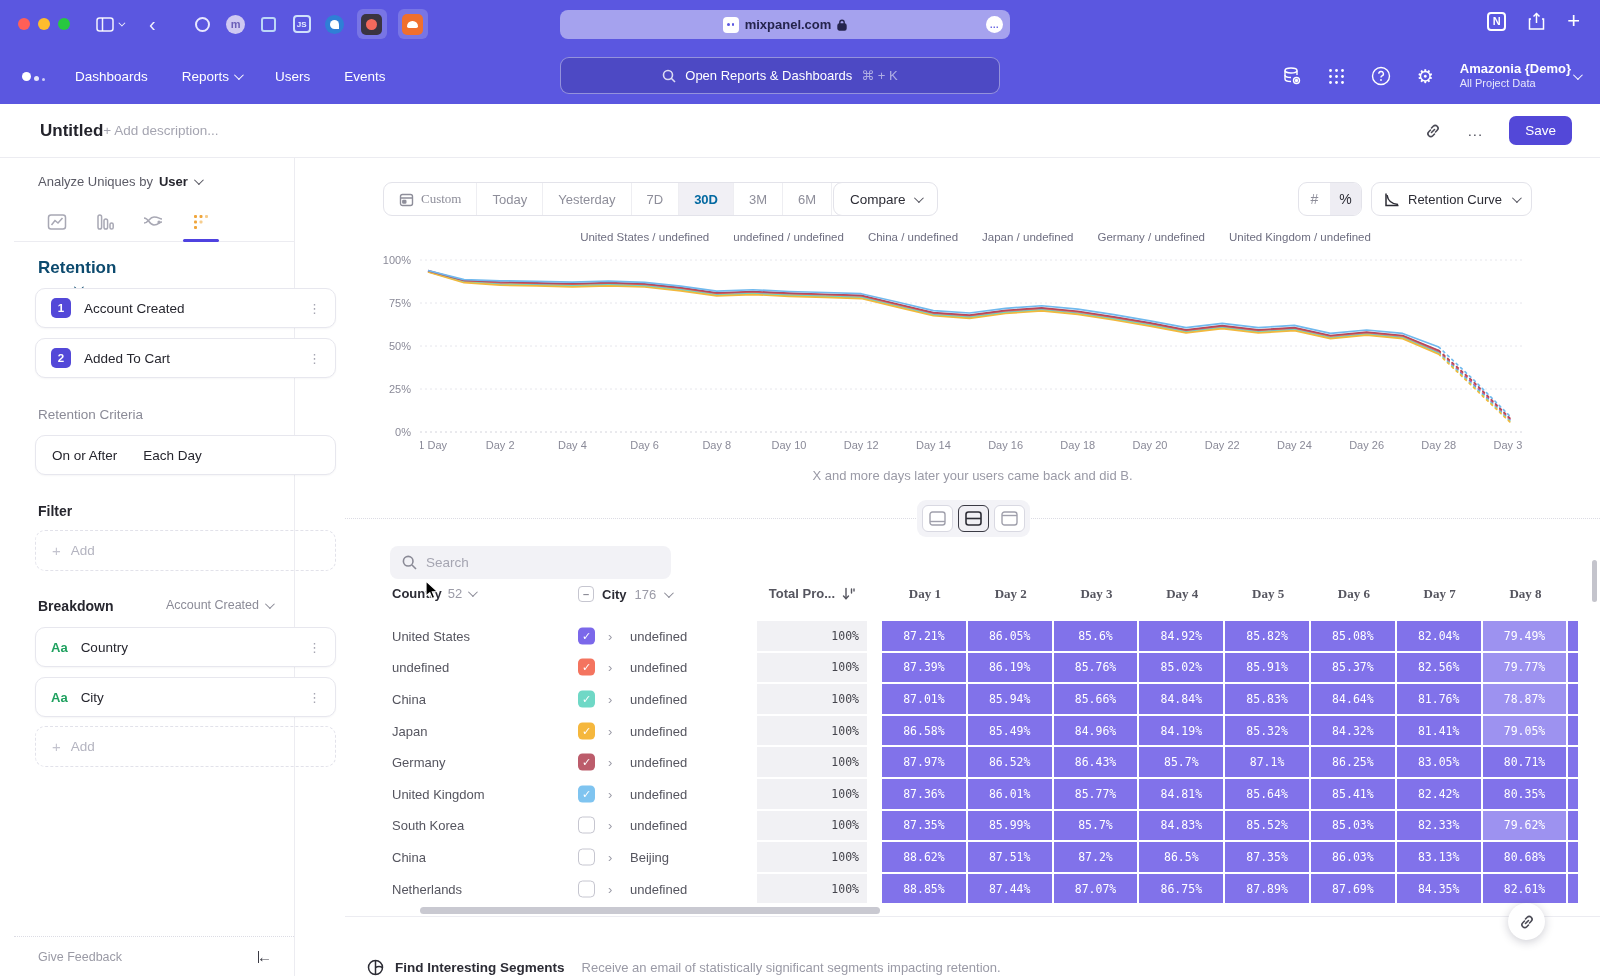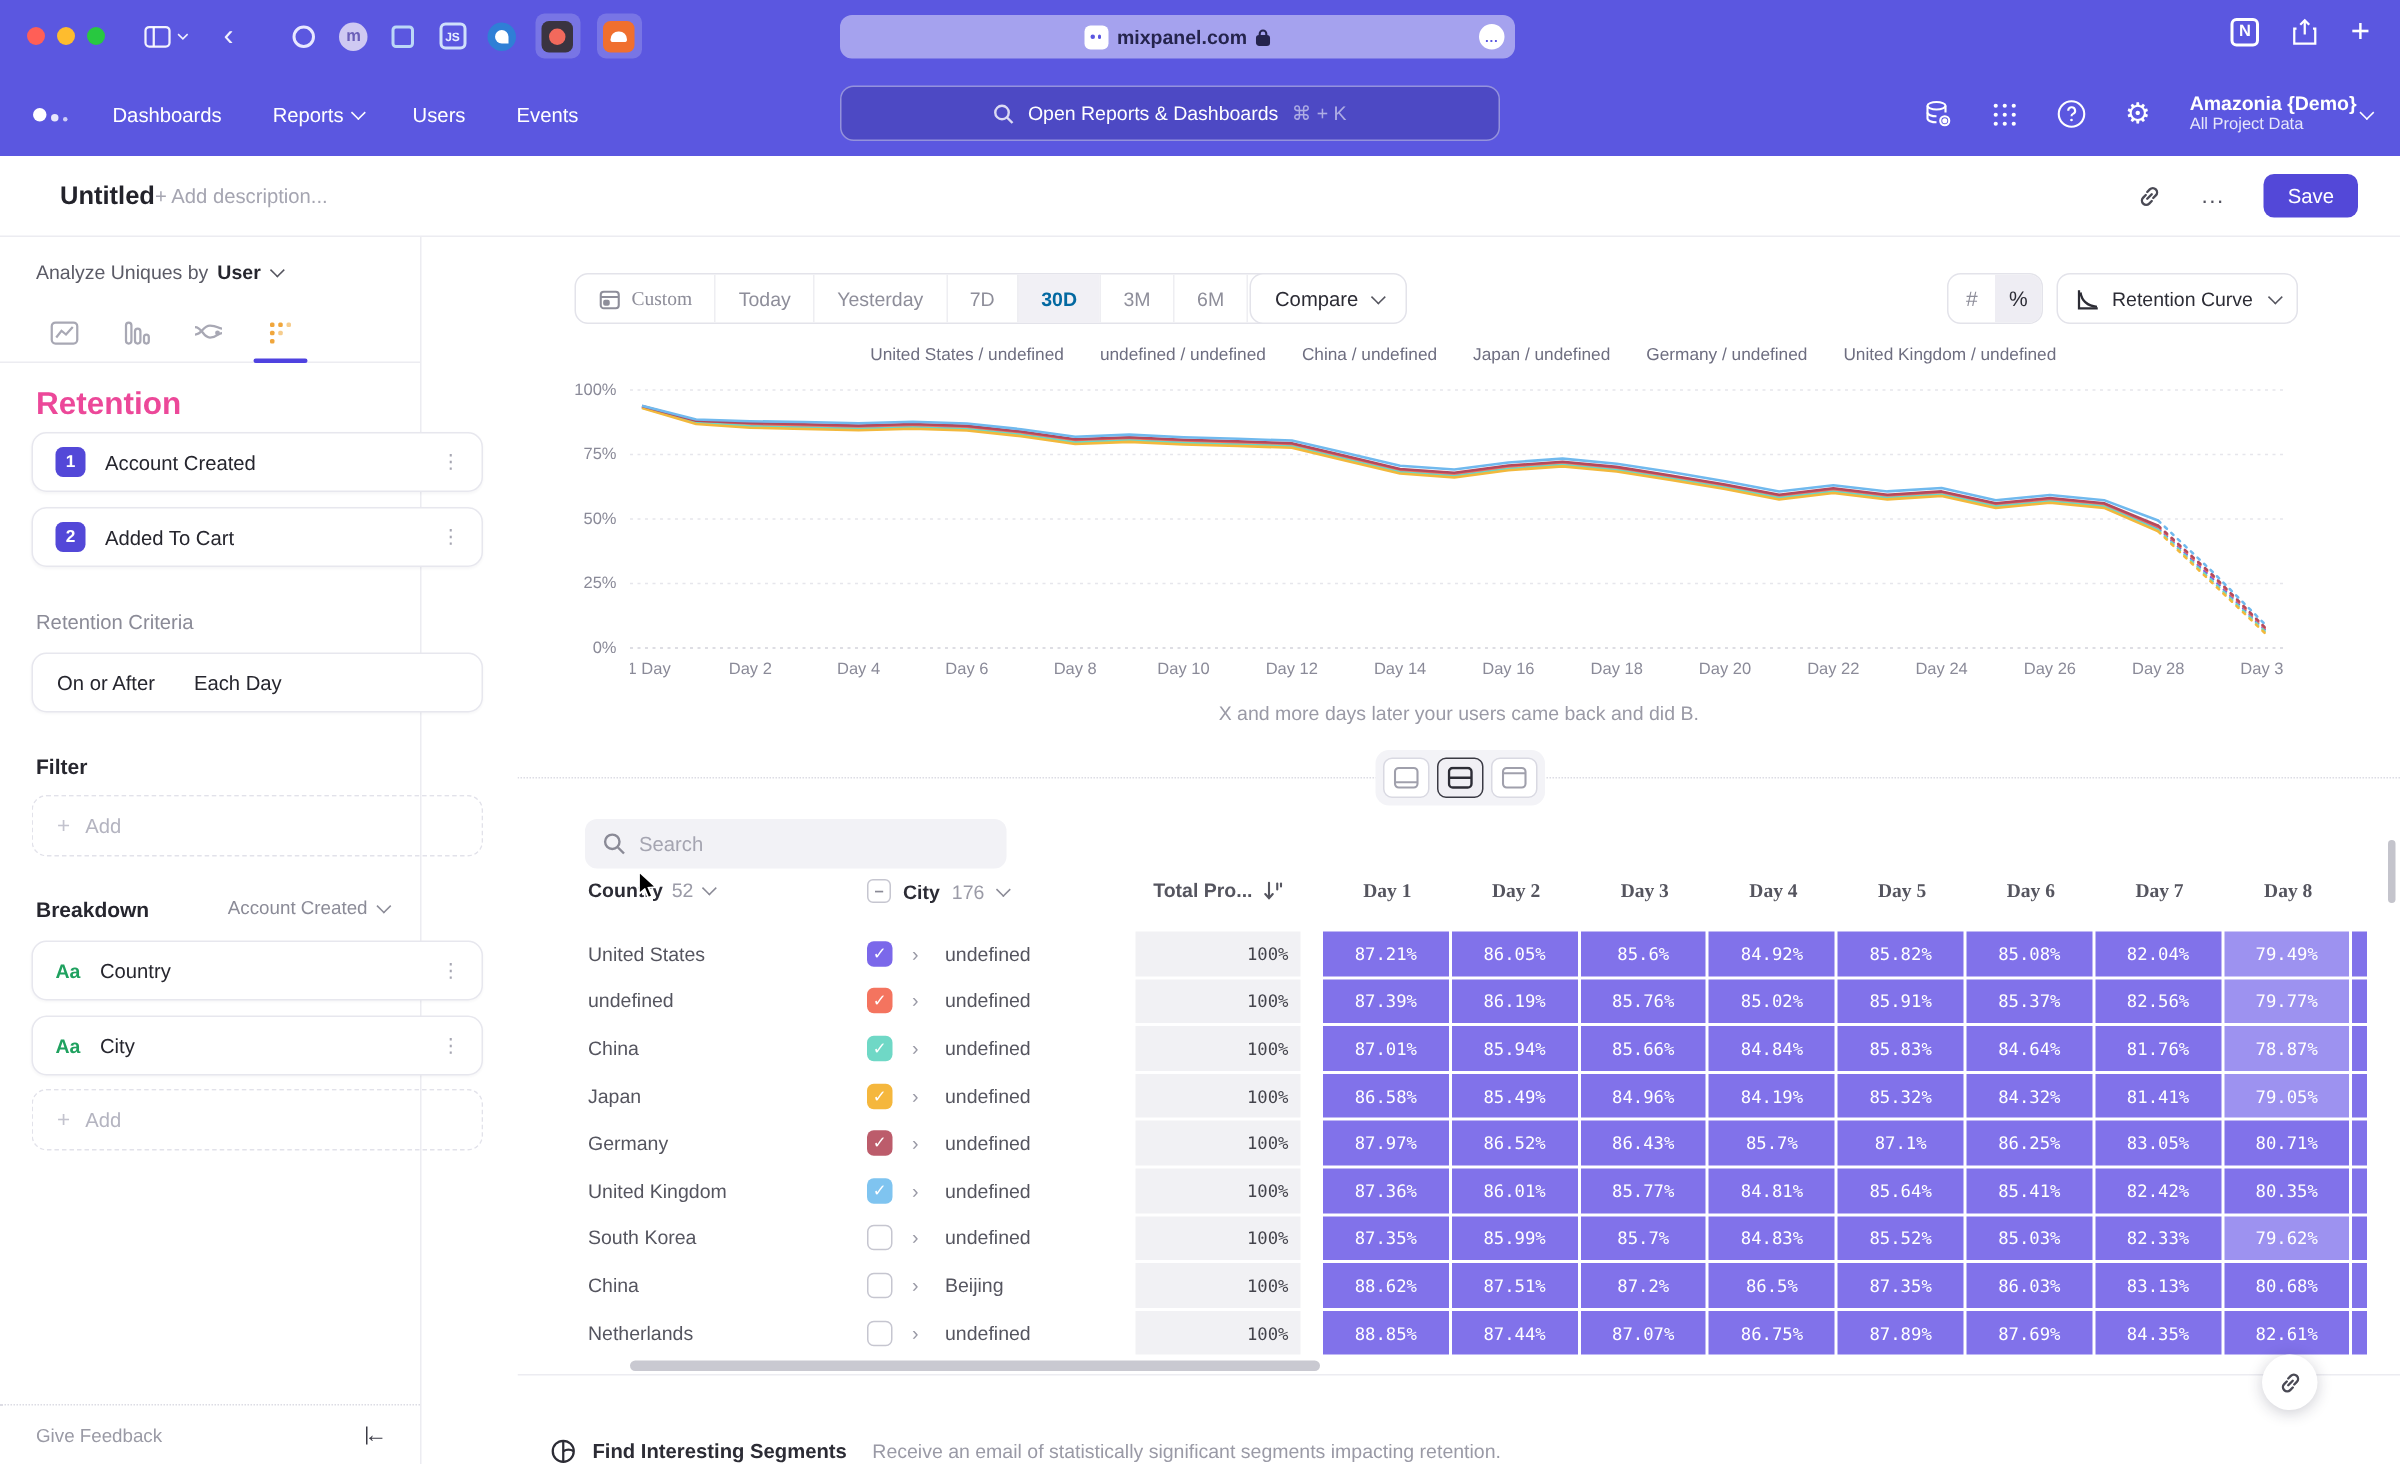--- a/index.html
+++ b/index.html
@@ -56,27 +56,27 @@
 
   
   .rep-head { position:absolute; left:0; top:104px; width:1600px; height:54px; background:#fff; border-bottom:1px solid #ececf1; display:flex; align-items:center; }
   .rep-title { margin-left:40px; font-size:17px; font-weight:bold; color:#23232b; }
   .rep-desc { font-size:13.5px; color:#a5a5b1; }
   .rep-right { position:absolute; right:28px; display:flex; align-items:center; gap:26px; color:#4a4a55; }
   .save-btn { background:#5348d8; color:#fff; font-size:13.5px; padding:7px 16px; border-radius:7px; border:none; cursor:pointer; }
   .dots3 { font-size:15px; letter-spacing:1px; color:#52525e; }
 
   
-  .sidebar { position:absolute; left:0; top:158px; width:281px; height:818px; border-right:1px solid #ececf1; background:#fff;text-align:center; }
+  .sidebar { position:absolute; left:14px; top:158px; width:281px; height:818px; border-right:1px solid #ececf1; background:#fff;text-align:center; }
   .analyze { position:absolute; left:24px; top:16px; font-size:13px; color:#5b5b66; display:flex; align-items:center; gap:6px; }
   .analyze b { color:#26262e; }
   .sb-tabs { position:absolute; left:0; top:44px; width:100%; height:40px; border-bottom:1px solid #ececf1; display:flex; padding-left:30px; gap:22px; }
   .sb-tab { width:26px; height:100%; display:flex; align-items:center; justify-content:center; position:relative; cursor:pointer; }
   .sb-tab.sel::after { content:""; position:absolute; left:-5px; right:-5px; bottom:-1px; height:3px; background:#4f42e0; border-radius:2px; }
-  .sec-title { font-size:21px; font-weight:bold; color:#ec4899; display:flex; align-items:center; gap:7px;flex-direction:column; }
+  .sec-title { font-size:17px; font-weight:bold; color:#0c4a6e; display:flex; align-items:center; gap:7px;flex-direction:column; }
   .card { position:absolute; left:21px; width:301px; height:40px; background:#fff; border:1px solid #e7e7ee; border-radius:10px; display:flex; align-items:center; box-shadow:0 1px 2px rgba(30,30,60,.04); }
   .card .numb { width:20px; height:20px; margin-left:15px; background:#5348d8; color:#fff; border-radius:5px; font-size:11.5px; display:flex; align-items:center; justify-content:center; font-weight:bold; }
   .card .clabel { margin-left:13px; font-size:13.5px; color:#26262e; }
   .card .kebab { position:absolute; right:14px; color:#a6a6b2; font-size:13px; cursor:pointer; }
   .subhead { position:absolute; left:24px; font-size:13.5px; color:#8b8b97; }
   .subhead.dark { color:#26262e; font-weight:bold; font-size:14px; }
   .crit-card .c1 { margin-left:16px; font-size:13.5px; color:#26262e; }
   .crit-card .c2 { margin-left:26px; font-size:13.5px; color:#26262e; }
   .dashed { position:absolute; left:21px; width:301px; height:41px; border:1.5px dashed #e2e2ea; border-radius:10px; display:flex; align-items:center; color:#b4b4c0; font-size:13.5px; }
   .dashed .plus-g { margin-left:16px; margin-right:10px; font-size:15px; color:#c3c3ce; }

